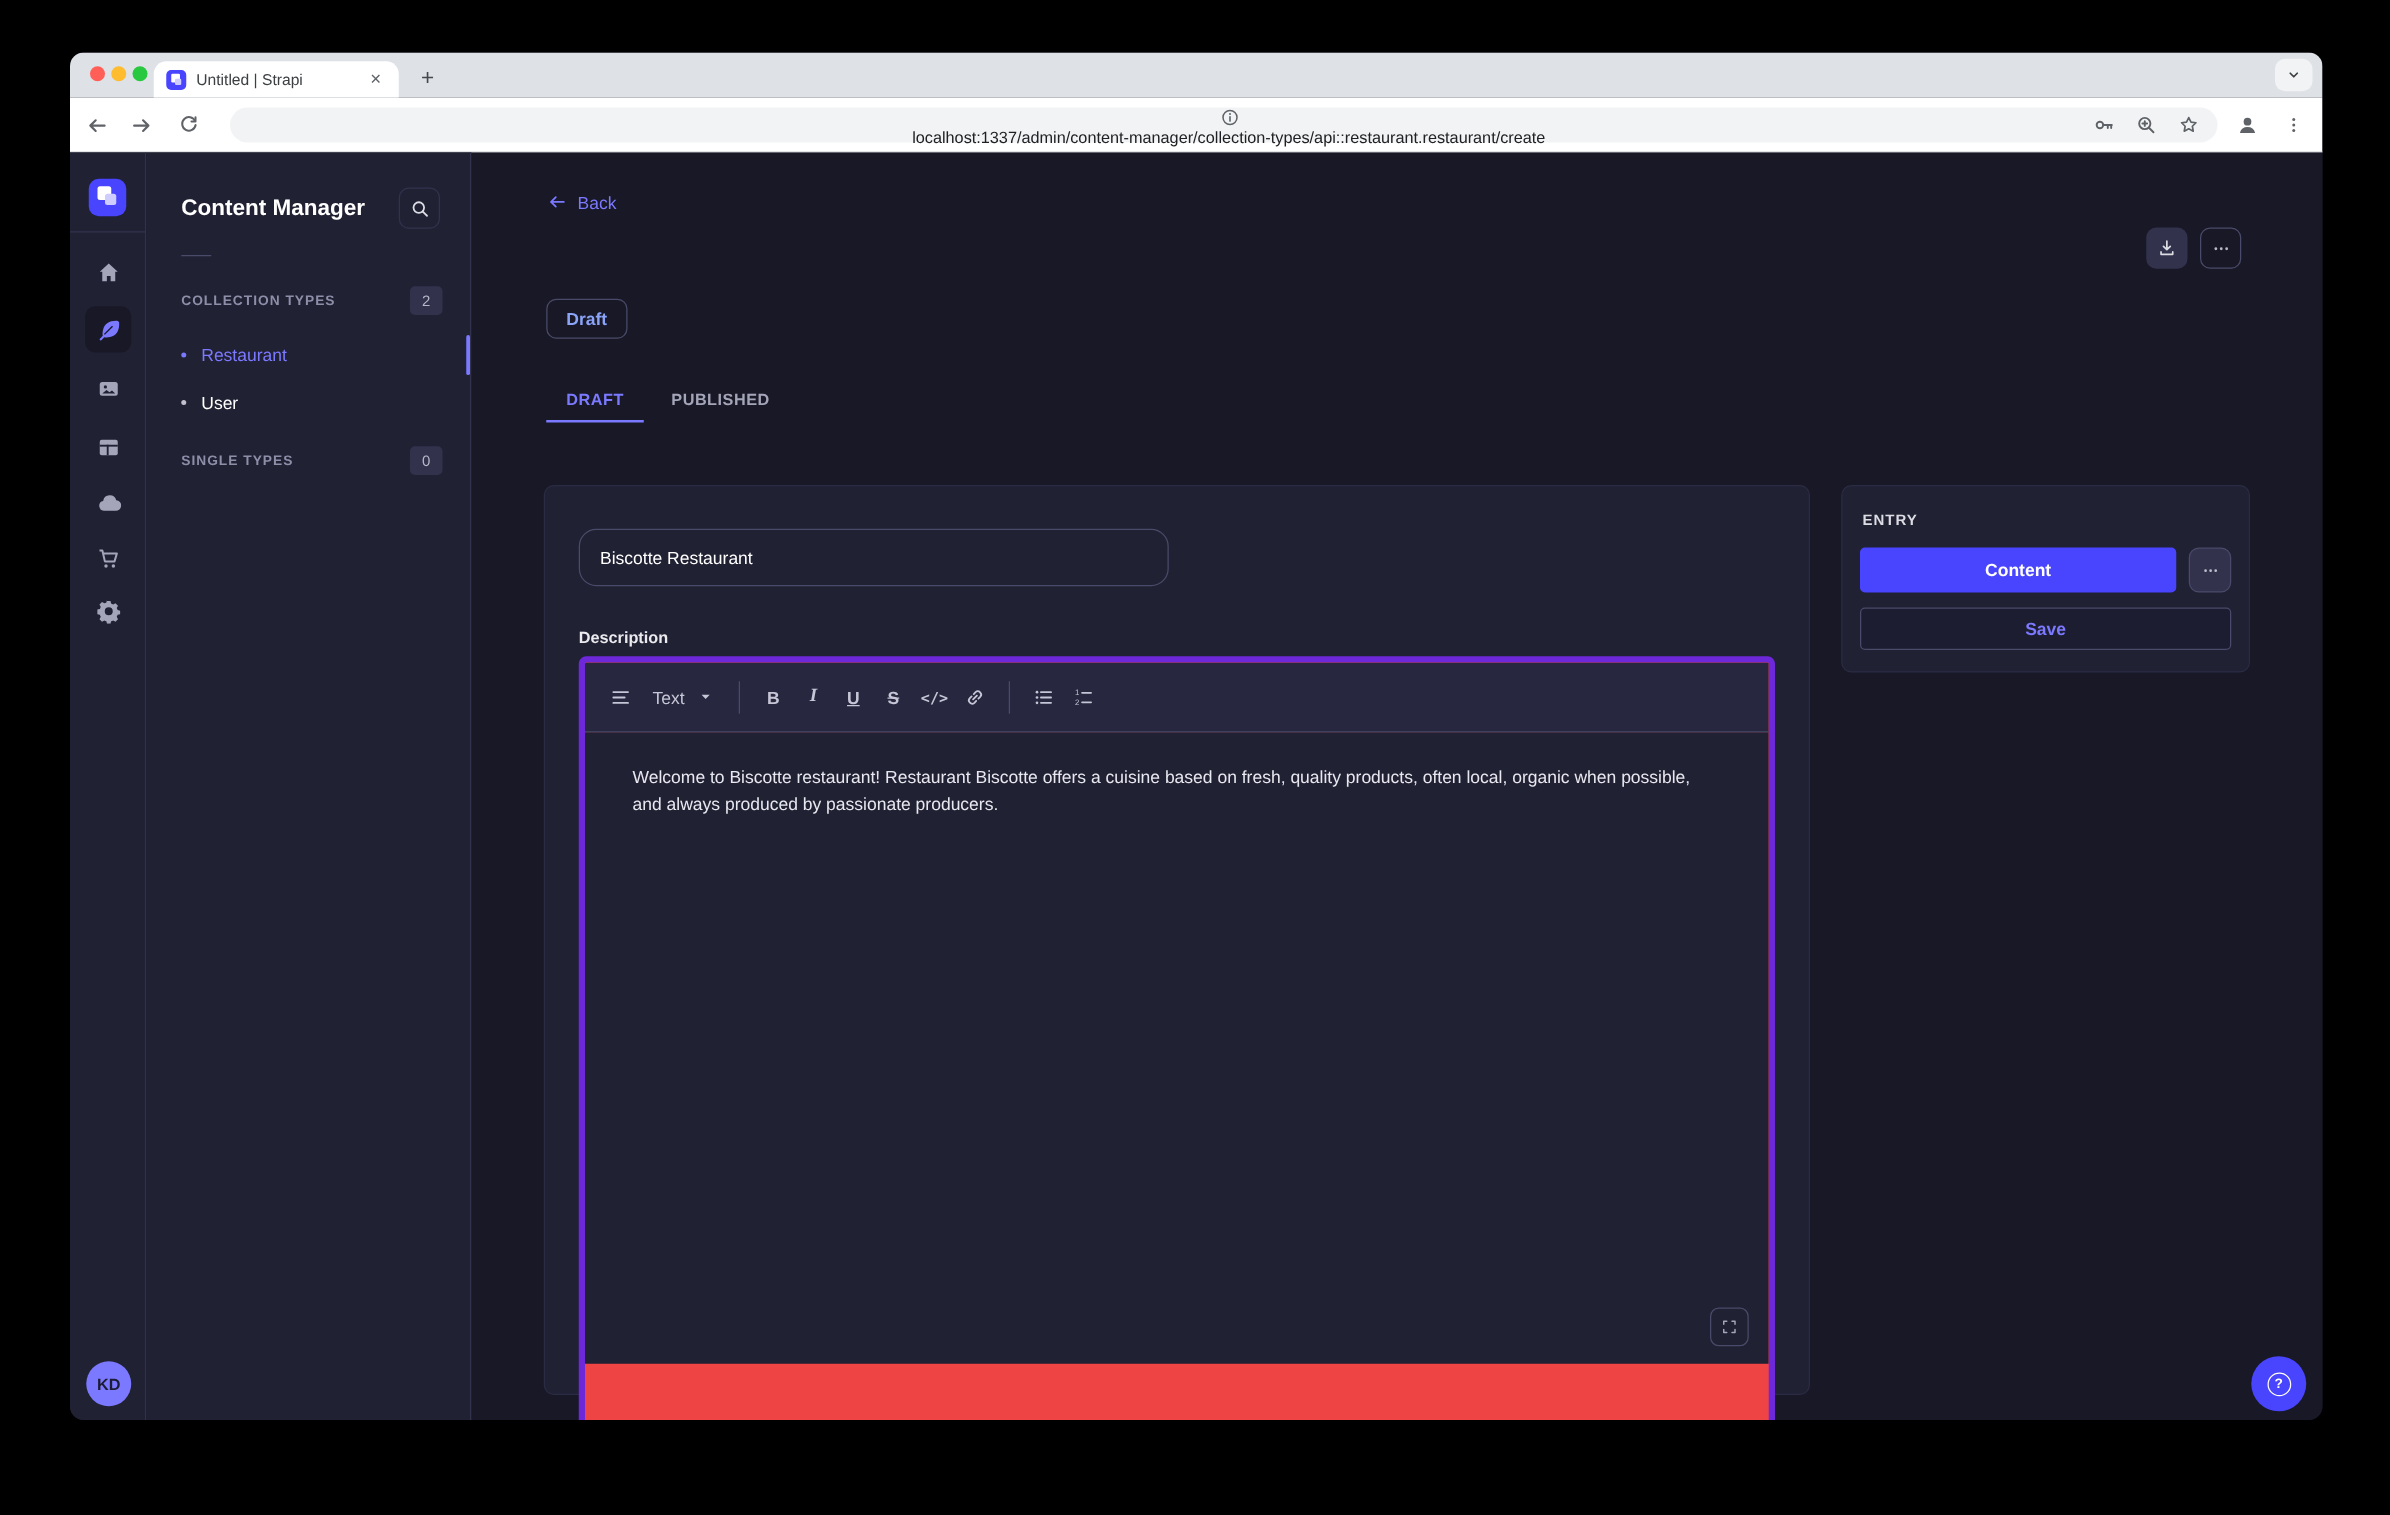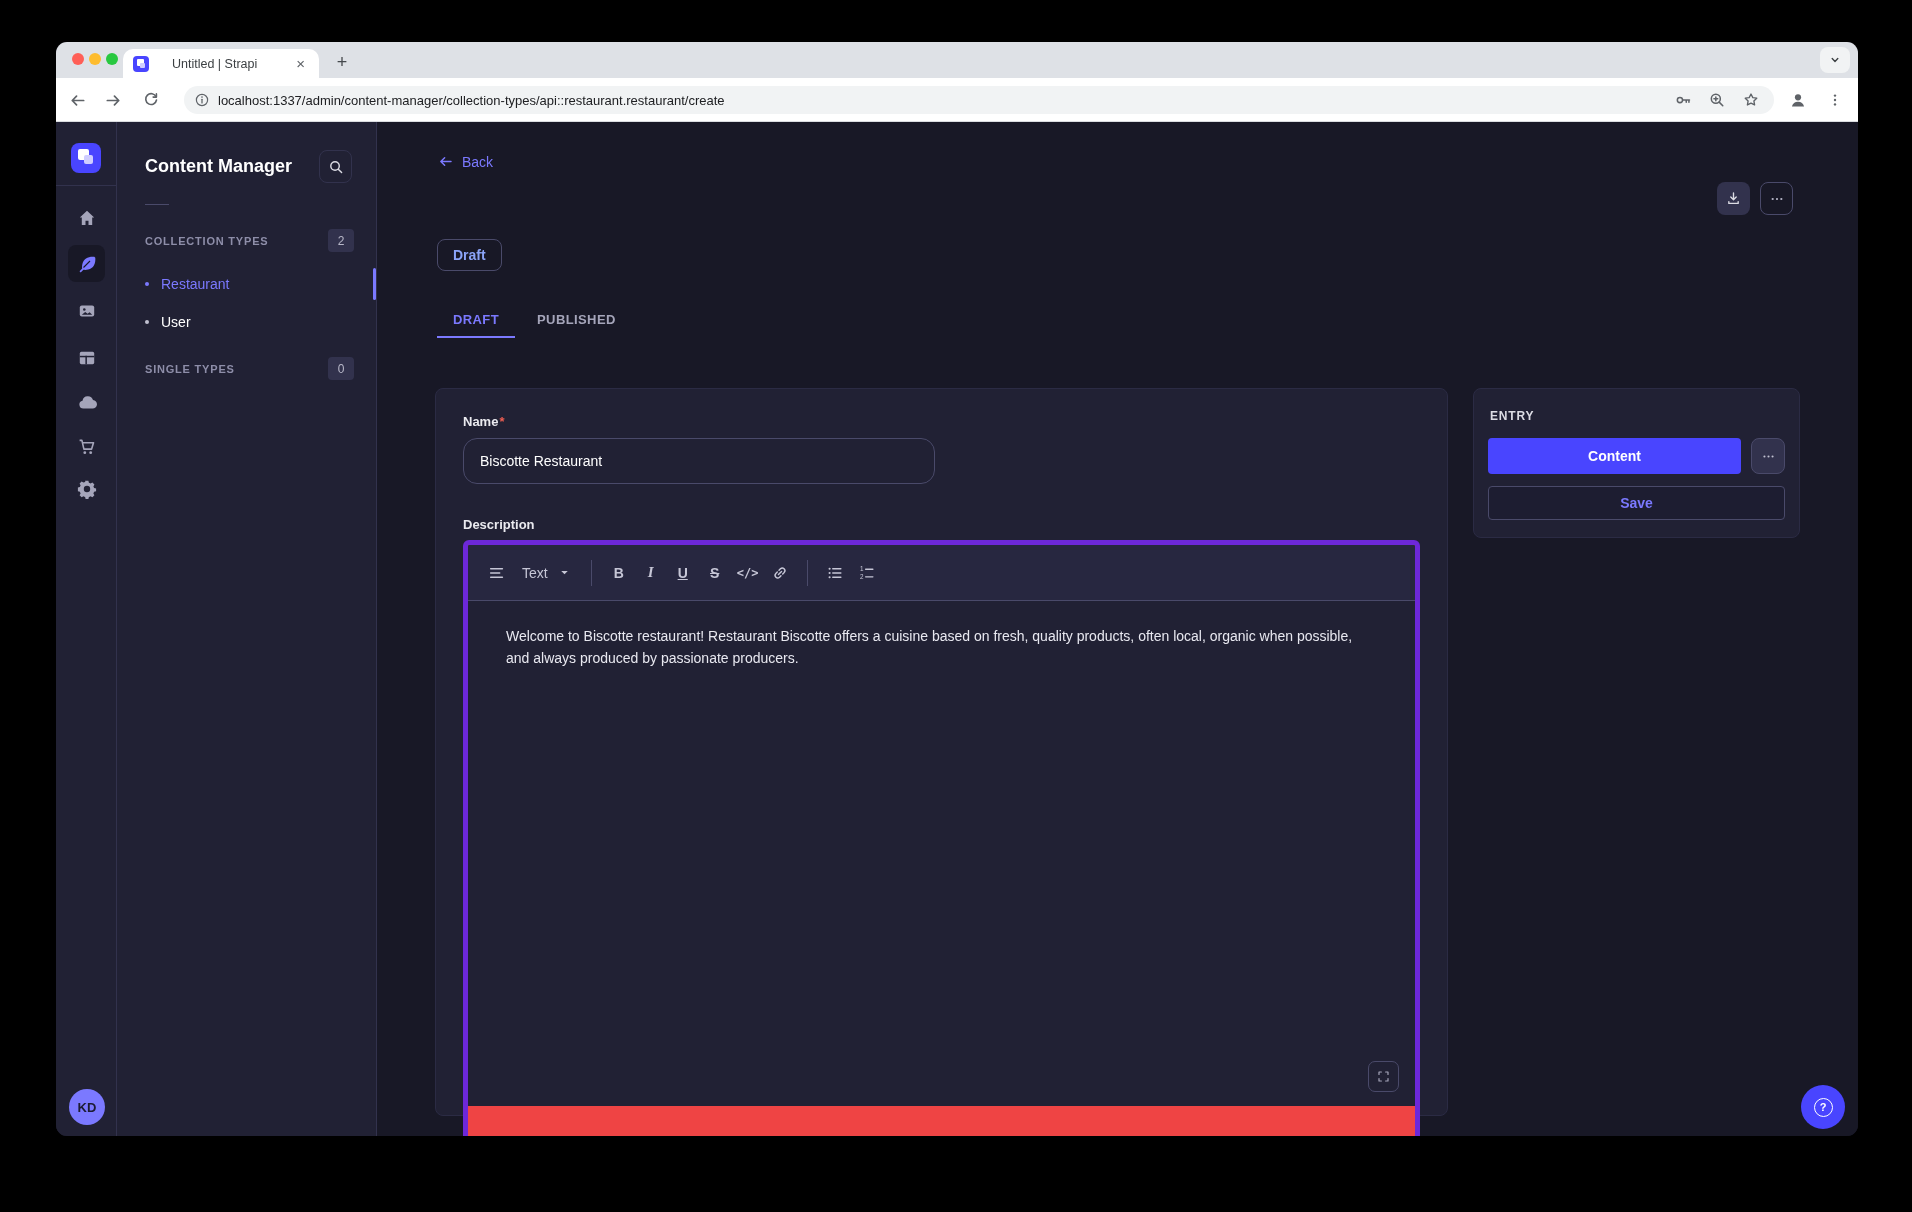--- a/index.html
+++ b/index.html
@@ -16,34 +16,34 @@
   .tabstrip { position:absolute; left:0; top:0; width:100%; height:36px; background:#dee1e6; }
   .traffic { position:absolute; top:11px; width:12px; height:12px; border-radius:50%; }
   .t-red   { left:16px;  background:#ff5f57; }
   .t-yellow{ left:33px;  background:#febc2e; }
   .t-green { left:50px;  background:#28c840; }
   .tab { position:absolute; left:67px; top:7px; width:196px; height:29px; background:#fff;
          border-radius:10px 10px 0 0; display:flex; align-items:center; padding:0 10px; }
   .tab-favicon { width:16px; height:16px; border-radius:4px; background:#4945ff; position:relative; flex:0 0 auto; }
   .tab-favicon::before { content:""; position:absolute; left:4px; top:3px; width:7px; height:7px; background:#fff; border-radius:1px; }
   .tab-favicon::after  { content:""; position:absolute; left:7px; top:7px; width:5px; height:5px; background:#cfcdff; border-radius:1px; }
-  .tab-title { margin-left:23px; font-size:12.5px; color:#3c4043; white-space:nowrap; overflow:hidden; flex:1; }
+  .tab-title { margin-left:8px; font-size:12.5px; color:#3c4043; white-space:nowrap; overflow:hidden; flex:1; }
   .tab-close { font-size:15px; color:#5f6368; line-height:1; padding:2px 4px; border-radius:4px; }
   .newtab { position:absolute; left:274px; top:8px; width:24px; height:24px; border-radius:50%;
             display:flex; align-items:center; justify-content:center; font-size:18px; color:#45494d; }
   .strip-chevron { position:absolute; right:8px; top:5px; width:30px; height:26px; border-radius:8px;
                    background:#f1f3f4; display:flex; align-items:center; justify-content:center; color:#3c4043; }
 
   
   .toolbar { position:absolute; left:0; top:36px; width:100%; height:44px; background:#fff;
              border-bottom:1px solid #dadce0; }
   .nav-ic { position:absolute; top:9px; width:26px; height:26px; display:flex; align-items:center;
             justify-content:center; color:#5f6368; border-radius:50%; }
   .omnibox { position:absolute; left:128px; top:8px; width:1590px; height:28px; background:#f1f3f4;
-             border-radius:14px; display:flex; align-items:center; }
+             border-radius:14px; display:flex; align-items:center;flex-direction:column; }
   .omni-info { margin-left:10px; color:#5f6368; display:flex; }
   .omni-url { margin-left:8px; font-size:13px; color:#202124; white-space:nowrap; }
   .omni-right { position:absolute; top:5px; width:18px; height:18px; color:#5f6368; display:flex; }
   .o-key { right:82px; } .o-zoom { right:48px; } .o-star { right:14px; }
   .tb-profile { left:1729px; } .tb-dots { left:1766px; }
 
   
   .app { position:absolute; left:0; top:80px; width:100%; height:1014px; background:#181826; }
 
   
@@ -328,23 +328,20 @@
         </div>
 
         <div class="status-badge">Draft</div>
 
         <div class="tabs">
           <div class="vtab active">DRAFT</div>
           <div class="vtab">PUBLISHED</div>
         </div>
 
         <div class="form-panel">
-          <div class="field-label">
-            <span>Name</span><span class="req">*</span>
-          </div>
           <div class="text-input">Biscotte Restaurant</div>
 
           <div class="field-label desc-label">Description</div>
           <div class="editor">
             <div class="ed-toolbar">
               <div class="ed-btn">
                 <svg width="18" height="18" viewBox="0 0 20 20">
                     <path d="M3 5.2h13M3 10h10M3 14.8h13" stroke="currentColor" stroke-width="1.7" stroke-linecap="round"></path>
                   </svg>
               </div>

